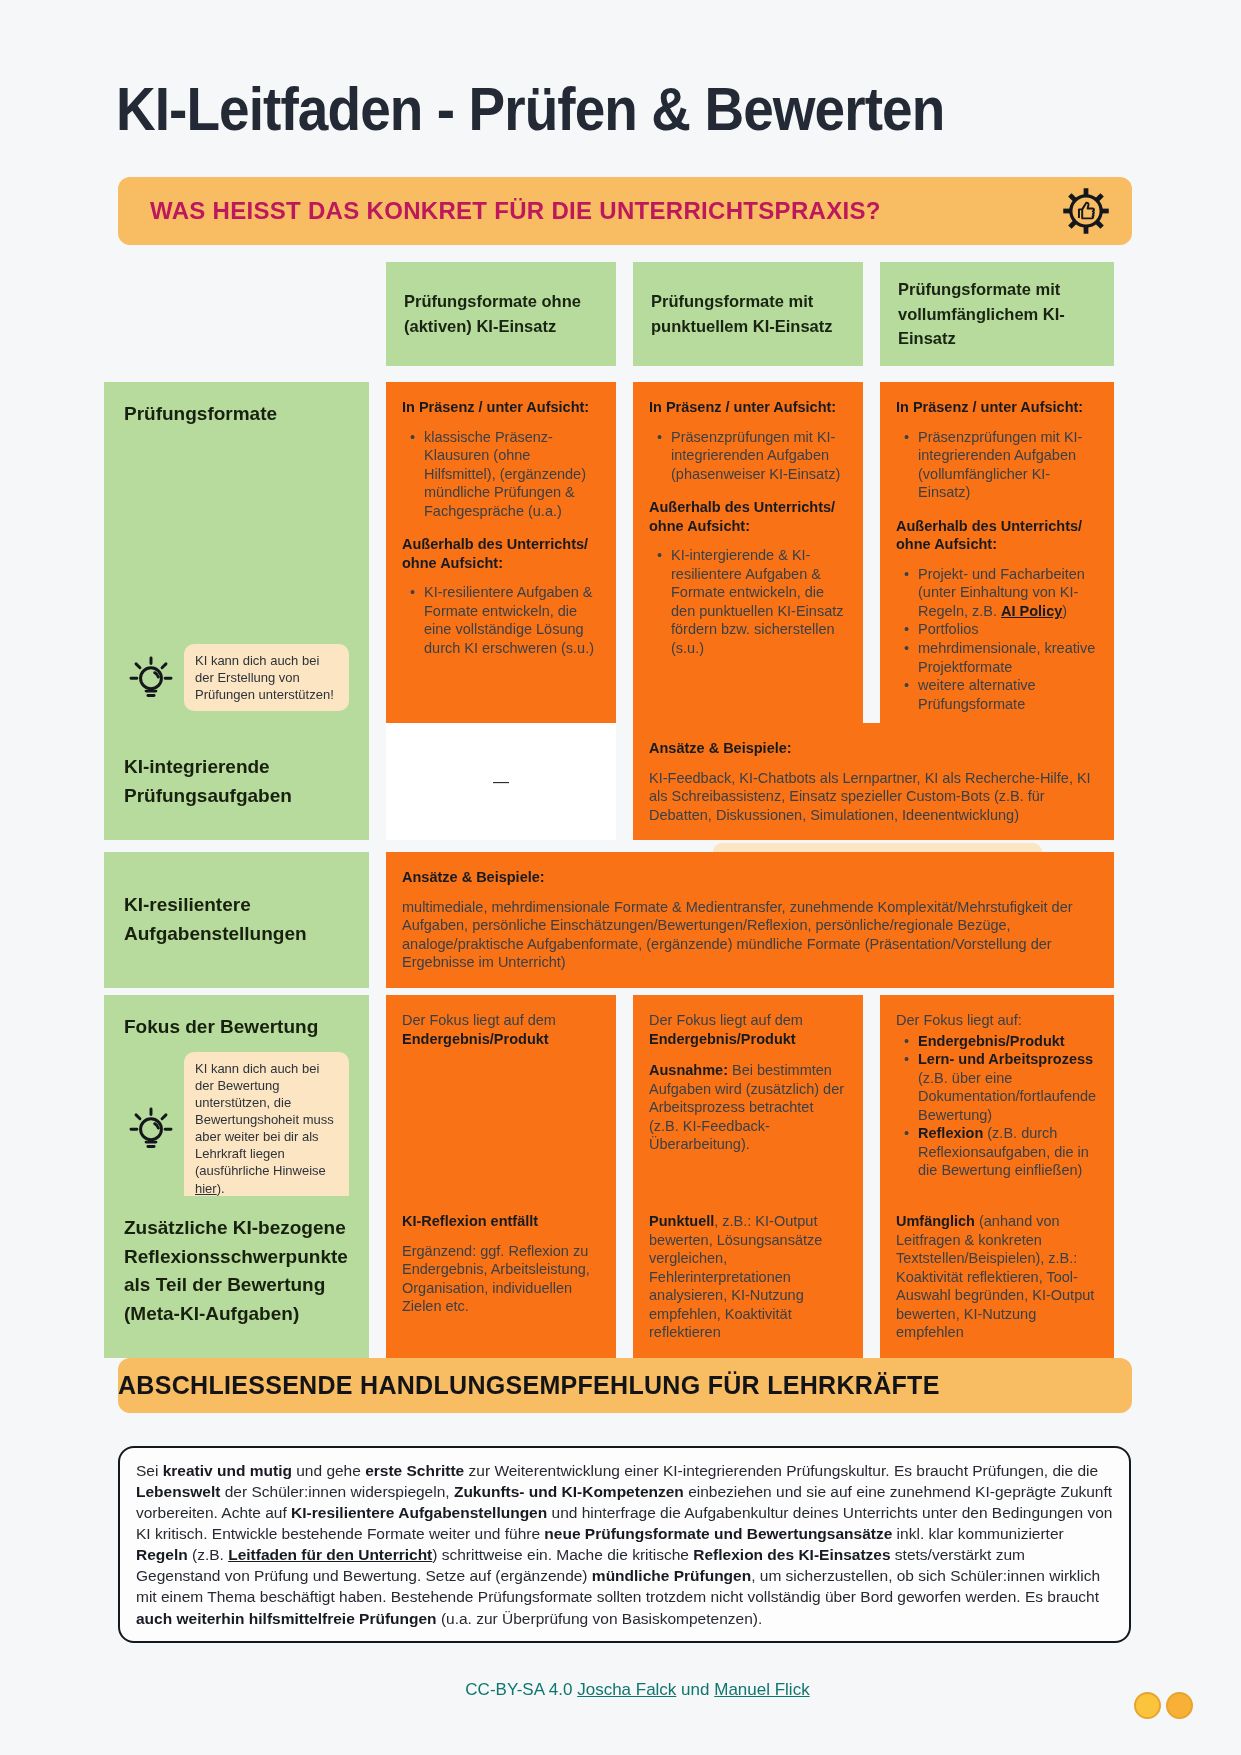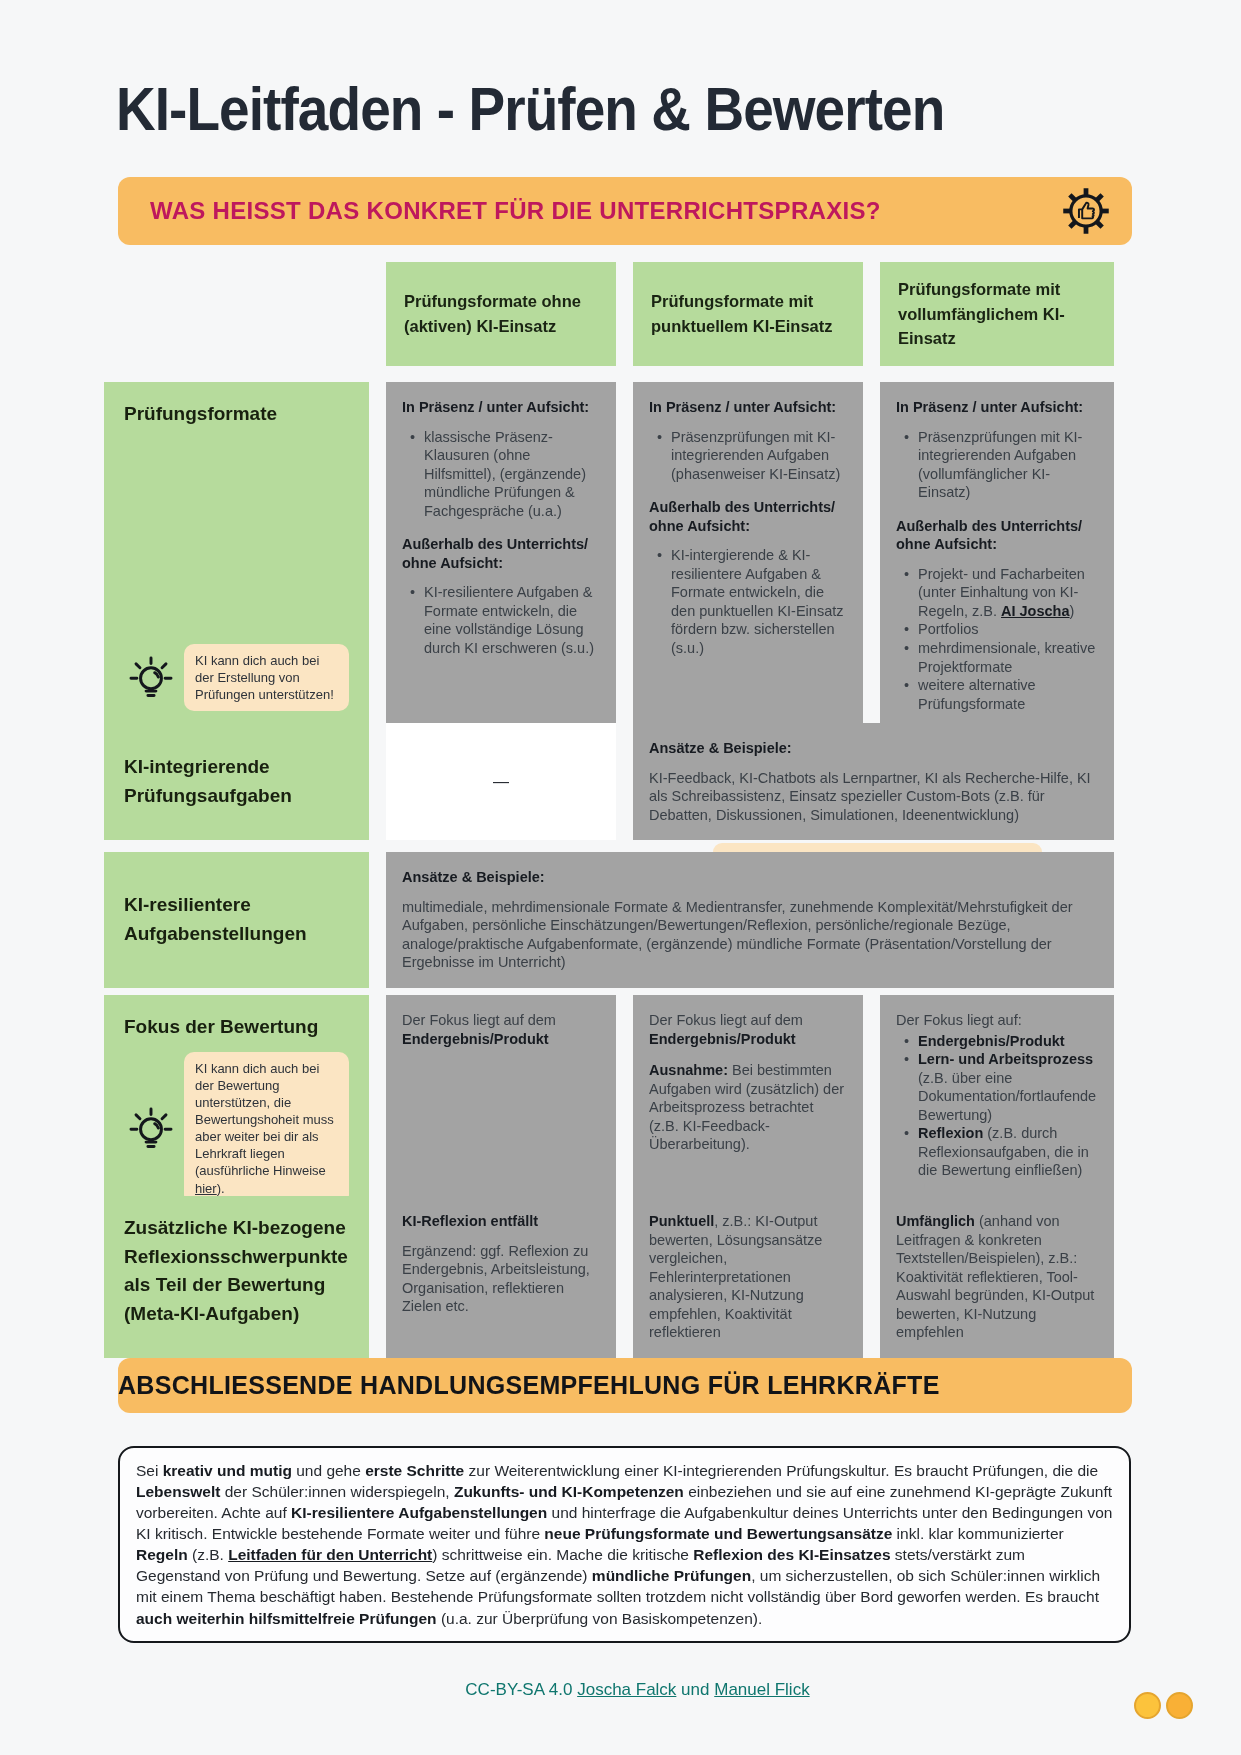--- a/index.html
+++ b/index.html
@@ -25,21 +25,21 @@
   .r2{top:461px;height:111px;}
   .r3{top:590px;height:126px;}
   .r4{top:733px;height:176px;}
   .r5{top:934px;height:140px;}
 
   .hcell{background:#b6db9c;display:flex;align-items:center;padding:0 18px;box-sizing:border-box;
          font-weight:700;font-size:16.5px;line-height:1.5;color:#1a2413;}
   .lcell{background:#b6db9c;padding:18px 20px;box-sizing:border-box;color:#1a2413;
          display:flex;flex-direction:column;}
   .label{font-weight:700;font-size:19px;line-height:1.5;color:#18200f;}
-  .gcell{background:#a3a3a3;padding:16px;box-sizing:border-box;font-size:14.5px;line-height:1.28;color:#3a4047;}
+  .gcell{background:#f97316;padding:16px;box-sizing:border-box;font-size:14.5px;line-height:1.28;color:#3a4047;}
   .wcell{background:#ffffff;display:flex;align-items:center;justify-content:center;
          font-size:16px;color:#23272e;}
   .span2{grid-column:3/5;}
   .span3{grid-column:2/5;}
 
   .blk-h{font-weight:700;color:#171b21;margin:15px 0 11px;}
   .blk-h:first-child{margin-top:0;}
   .blk-p{margin:0 0 13px;}
   .blk-p:last-child{margin-bottom:0;}
   .blk-p.tight{margin-bottom:2px;}
@@ -147,21 +147,21 @@
         </div>
       <div class="gcell">
           <div class="blk-h"><span>In Präsenz / unter Aufsicht:</span></div>
           <div class="blk-bullet">
             <span class="dot">•</span>
             <span class="btx"><span>Präsenzprüfungen mit KI-integrierenden Aufgaben (vollumfänglicher KI-Einsatz)</span></span>
           </div>
           <div class="blk-h"><span>Außerhalb des Unterrichts/ ohne Aufsicht:</span></div>
           <div class="blk-bullet">
             <span class="dot">•</span>
-            <span class="btx"><span>Projekt- und Facharbeiten (unter Einhaltung von KI-Regeln, z.B. </span><a class="b u">AI Joscha</a><span>)</span></span>
+            <span class="btx"><span>Projekt- und Facharbeiten (unter Einhaltung von KI-Regeln, z.B. </span><a class="b u">AI Policy</a><span>)</span></span>
           </div>
           <div class="blk-bullet">
             <span class="dot">•</span>
             <span class="btx"><span>Portfolios</span></span>
           </div>
           <div class="blk-bullet">
             <span class="dot">•</span>
             <span class="btx"><span>mehrdimensionale, kreative Projektformate</span></span>
           </div>
           <div class="blk-bullet">
@@ -232,21 +232,21 @@
           </div>
         </div>
     </div>
 
     <div class="trow r5">
       <div class="lcell">
         <span class="label">Zusätzliche KI-bezogene Reflexionsschwerpunkte als Teil der Bewertung (Meta-KI-Aufgaben)</span>
       </div>
       <div class="gcell">
           <div class="blk-h"><span>KI-Reflexion entfällt</span></div>
-          <div class="blk-p"><span>Ergänzend: ggf. Reflexion zu Endergebnis, Arbeitsleistung, Organisation, reflektieren Zielen etc.</span></div>
+          <div class="blk-p"><span>Ergänzend: ggf. Reflexion zu Endergebnis, Arbeitsleistung, Organisation, individuellen Zielen etc.</span></div>
         </div>
       <div class="gcell">
           <div class="blk-p"><span class="b">Punktuell</span><span>, z.B.: KI-Output bewerten, Lösungsansätze vergleichen, Fehlerinterpretationen analysieren, KI-Nutzung empfehlen, Koaktivität reflektieren</span></div>
         </div>
       <div class="gcell">
           <div class="blk-p"><span class="b">Umfänglich</span><span> (anhand von Leitfragen &amp; konkreten Textstellen/Beispielen), z.B.: Koaktivität reflektieren, Tool-Auswahl begründen, KI-Output bewerten, KI-Nutzung empfehlen</span></div>
         </div>
     </div>
 
   </div>

